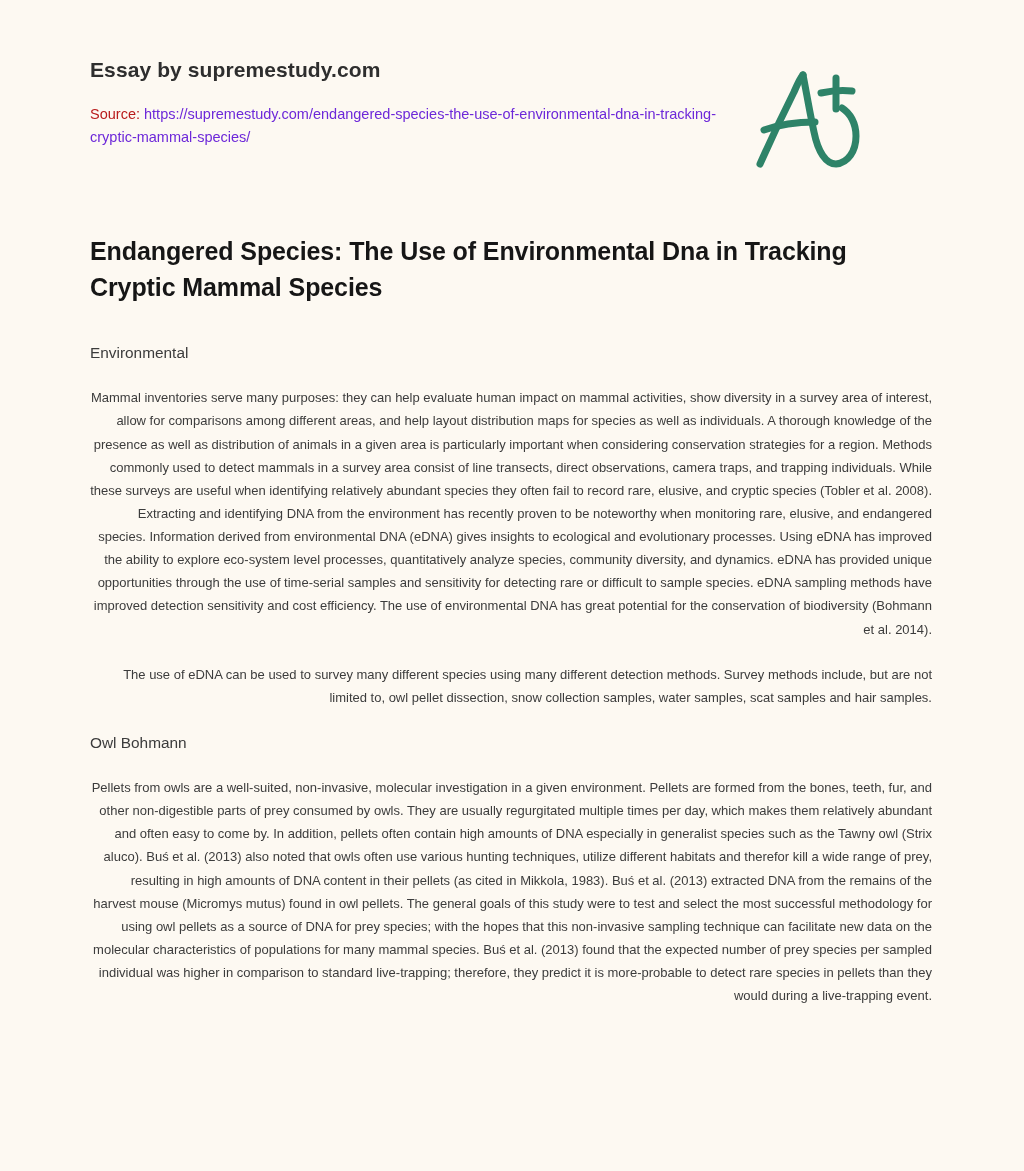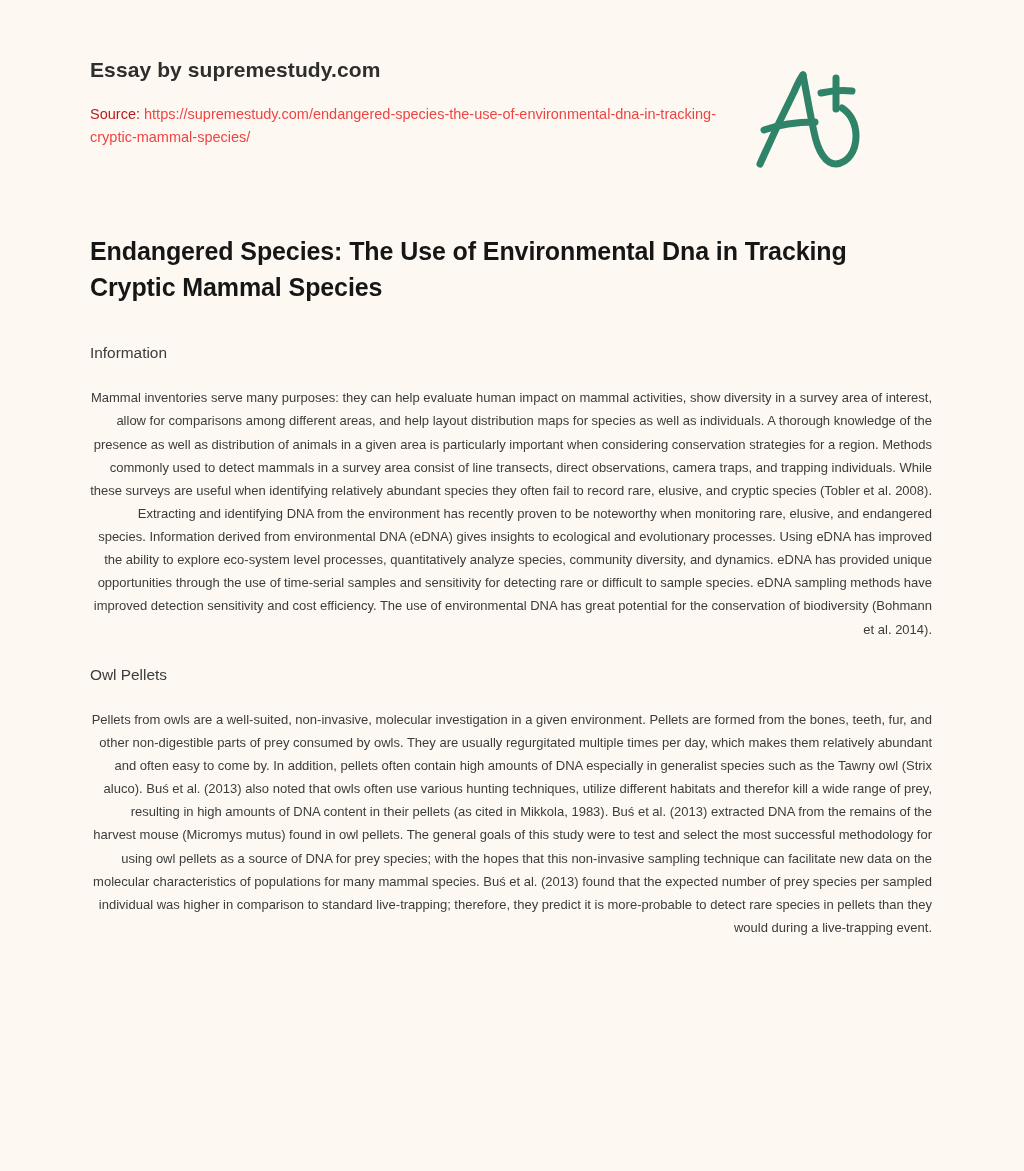--- a/index.html
+++ b/index.html
@@ -40,21 +40,21 @@
     margin-top: 20px;
     font-size: 14.5px;
     line-height: 1.55;
     max-width: 640px;
     color: #8a8a86;
   }
   .source-label {
     color: #b91c1c;
   }
   .source-url {
-    color: #ef4444;
+    color: #6d28d9;
     text-decoration: none;
     word-break: break-word;
   }
 
   .logo {
     position: absolute;
     top: 68px;
     right: 66px;
     width: 120px;
     height: 108px;
@@ -123,21 +123,22 @@
         <path d="M88 10 C88 20, 88 31, 88 41"></path>
 
         <path d="M73 25 C82 23, 96 22, 104 23"></path>
       </svg>
     </div>
   </div>
 
   <div class="article">
     <h2 class="article-title">Endangered Species: The Use of Environmental Dna in Tracking Cryptic Mammal Species</h2>
 
-    <p class="section-heading">Information</p>
+    <p class="section-heading">Environmental</p>
     <p class="body-par">Mammal inventories serve many purposes: they can help evaluate human impact on mammal activities, show diversity in a survey area of interest, allow for comparisons among different areas, and help layout distribution maps for species as well as individuals. A thorough knowledge of the presence as well as distribution of animals in a given area is particularly important when considering conservation strategies for a region. Methods commonly used to detect mammals in a survey area consist of line transects, direct observations, camera traps, and trapping individuals. While these surveys are useful when identifying relatively abundant species they often fail to record rare, elusive, and cryptic species (Tobler et al. 2008). Extracting and identifying DNA from the environment has recently proven to be noteworthy when monitoring rare, elusive, and endangered species. Information derived from environmental DNA (eDNA) gives insights to ecological and evolutionary processes. Using eDNA has improved the ability to explore eco-system level processes, quantitatively analyze species, community diversity, and dynamics. eDNA has provided unique opportunities through the use of time-serial samples and sensitivity for detecting rare or difficult to sample species. eDNA sampling methods have improved detection sensitivity and cost efficiency. The use of environmental DNA has great potential for the conservation of biodiversity (Bohmann et al. 2014).</p>
 
+    <p class="body-par">The use of eDNA can be used to survey many different species using many different detection methods. Survey methods include, but are not limited to, owl pellet dissection, snow collection samples, water samples, scat samples and hair samples.</p>
 
-    <p class="section-heading">Owl Pellets</p>
+    <p class="section-heading">Owl Bohmann</p>
     <p class="body-par">Pellets from owls are a well-suited, non-invasive, molecular investigation in a given environment. Pellets are formed from the bones, teeth, fur, and other non-digestible parts of prey consumed by owls. They are usually regurgitated multiple times per day, which makes them relatively abundant and often easy to come by. In addition, pellets often contain high amounts of DNA especially in generalist species such as the Tawny owl (Strix aluco). Buś et al. (2013) also noted that owls often use various hunting techniques, utilize different habitats and therefor kill a wide range of prey, resulting in high amounts of DNA content in their pellets (as cited in Mikkola, 1983). Buś et al. (2013) extracted DNA from the remains of the harvest mouse (Micromys mutus) found in owl pellets. The general goals of this study were to test and select the most successful methodology for using owl pellets as a source of DNA for prey species; with the hopes that this non-invasive sampling technique can facilitate new data on the molecular characteristics of populations for many mammal species. Buś et al. (2013) found that the expected number of prey species per sampled individual was higher in comparison to standard live-trapping; therefore, they predict it is more-probable to detect rare species in pellets than they would during a live-trapping event.</p>
   </div>
 
 </div>
 
 </body></html>

